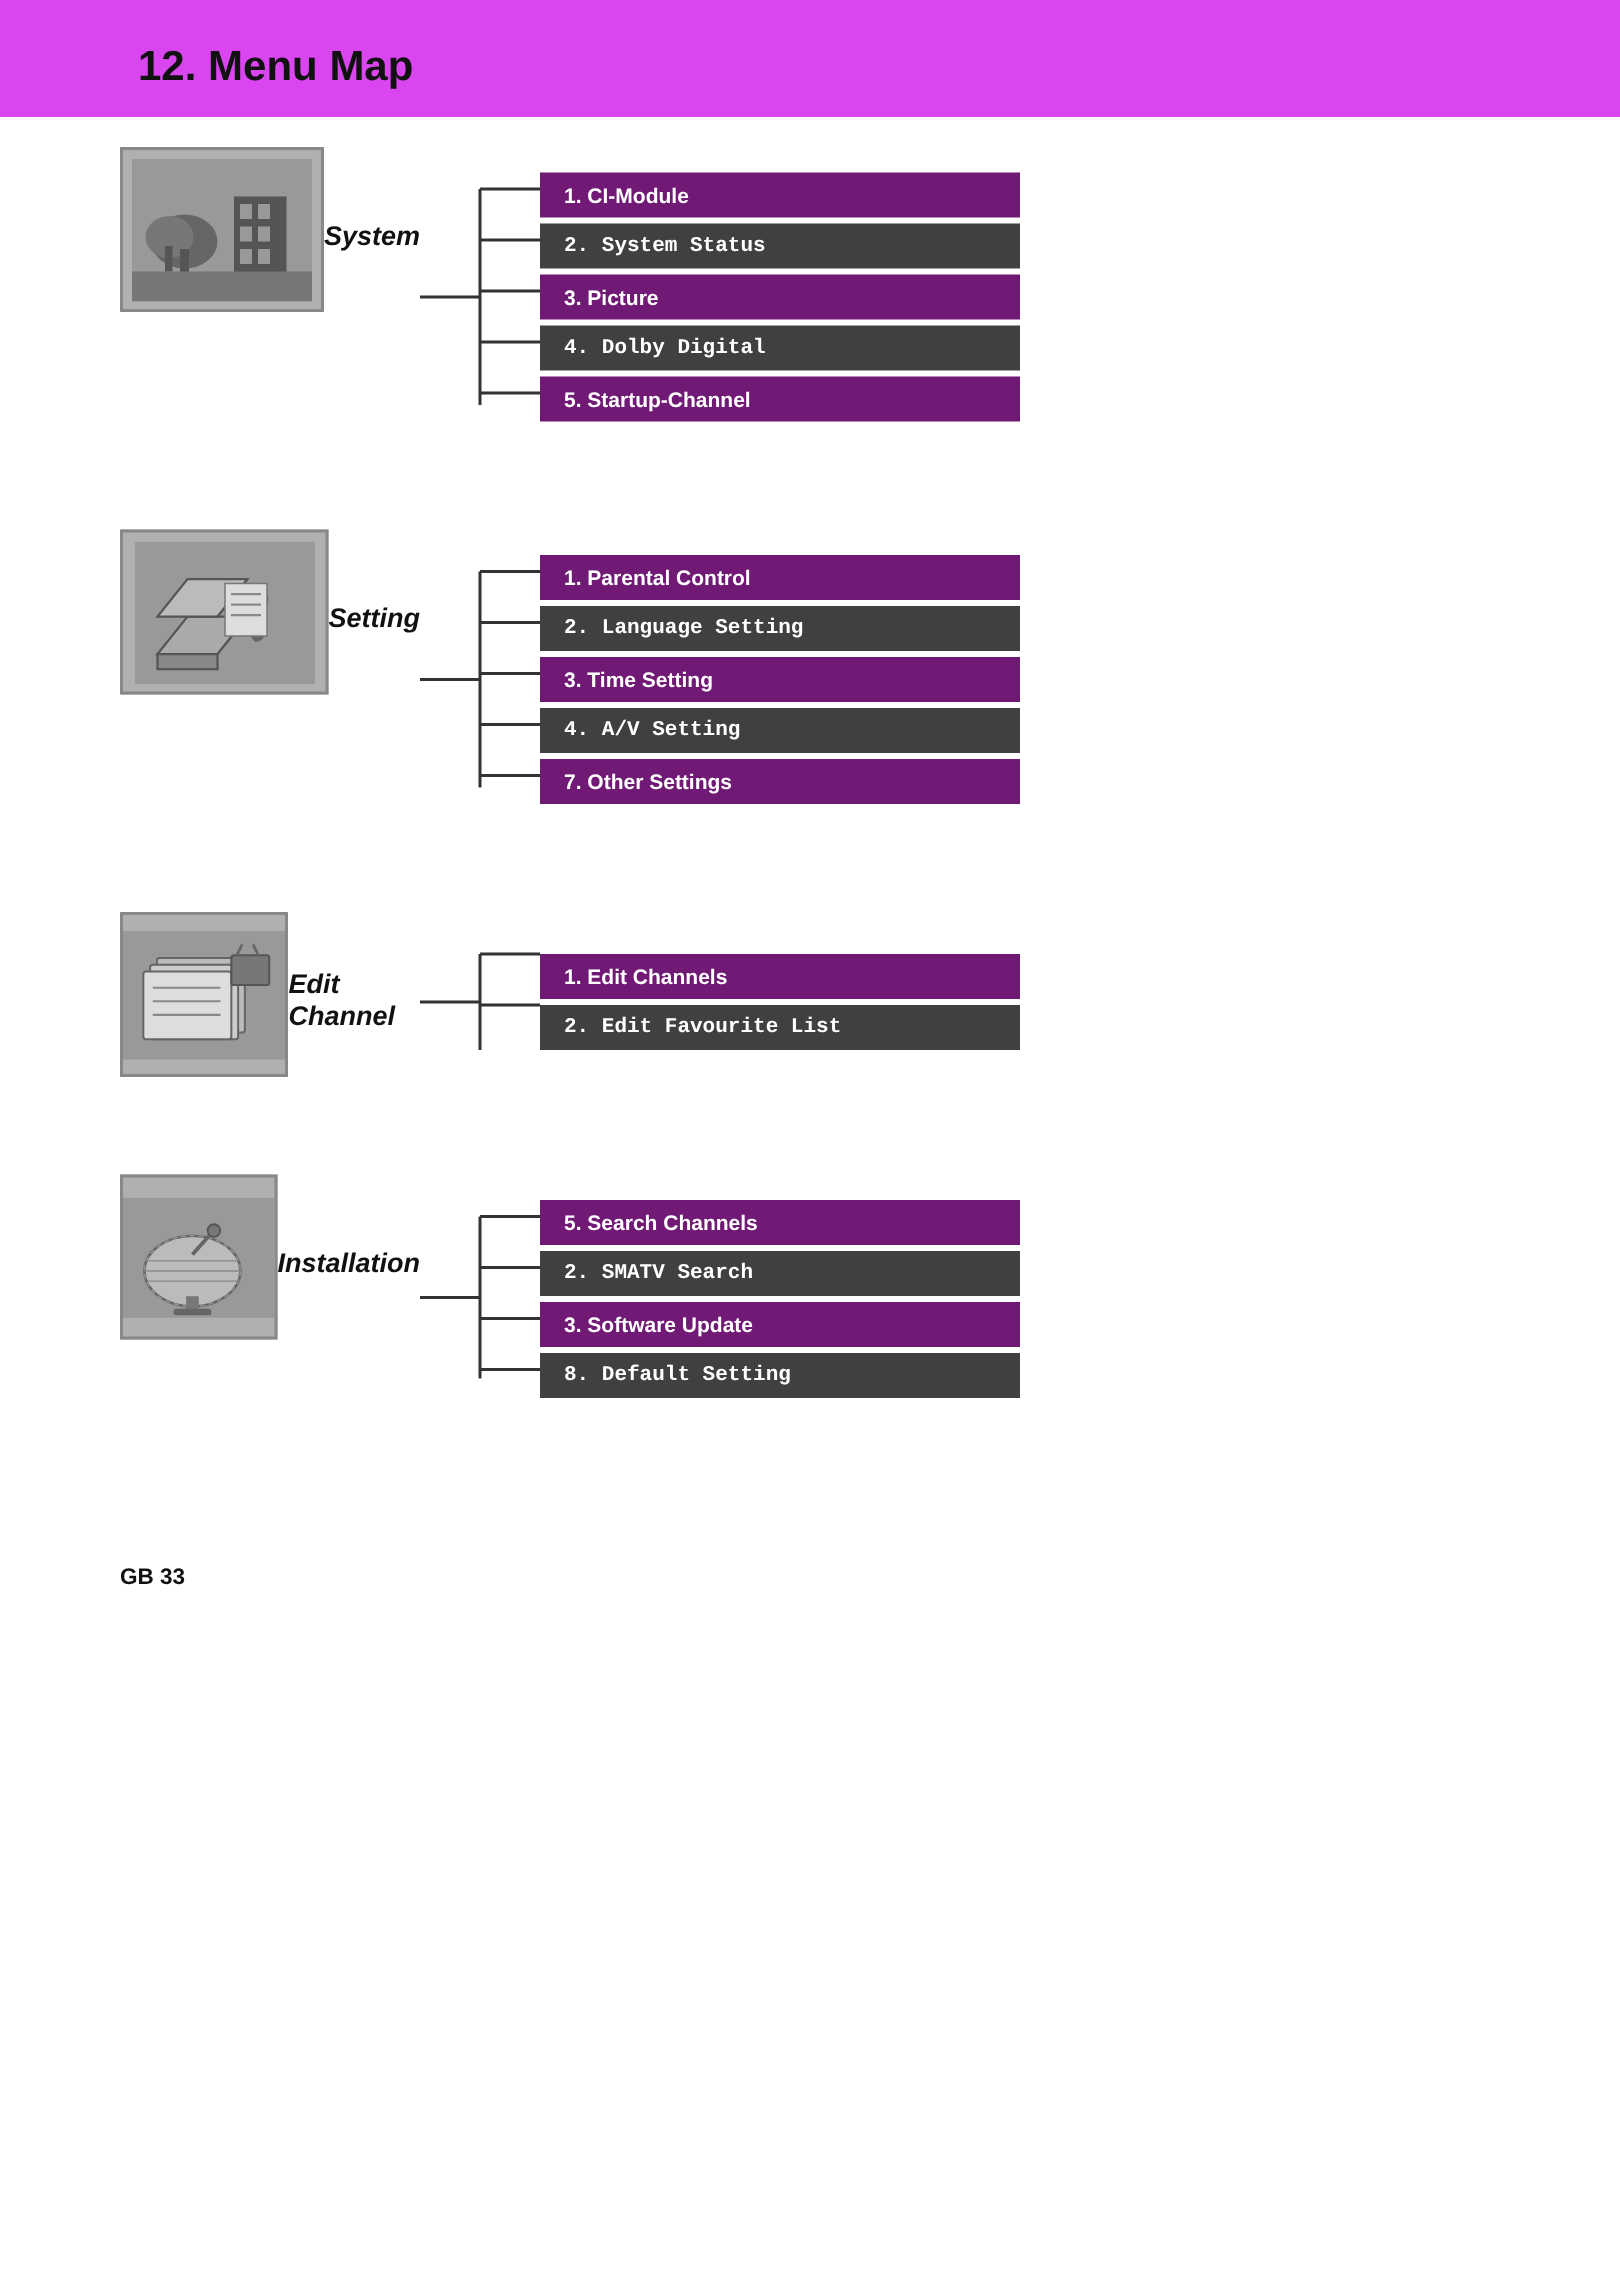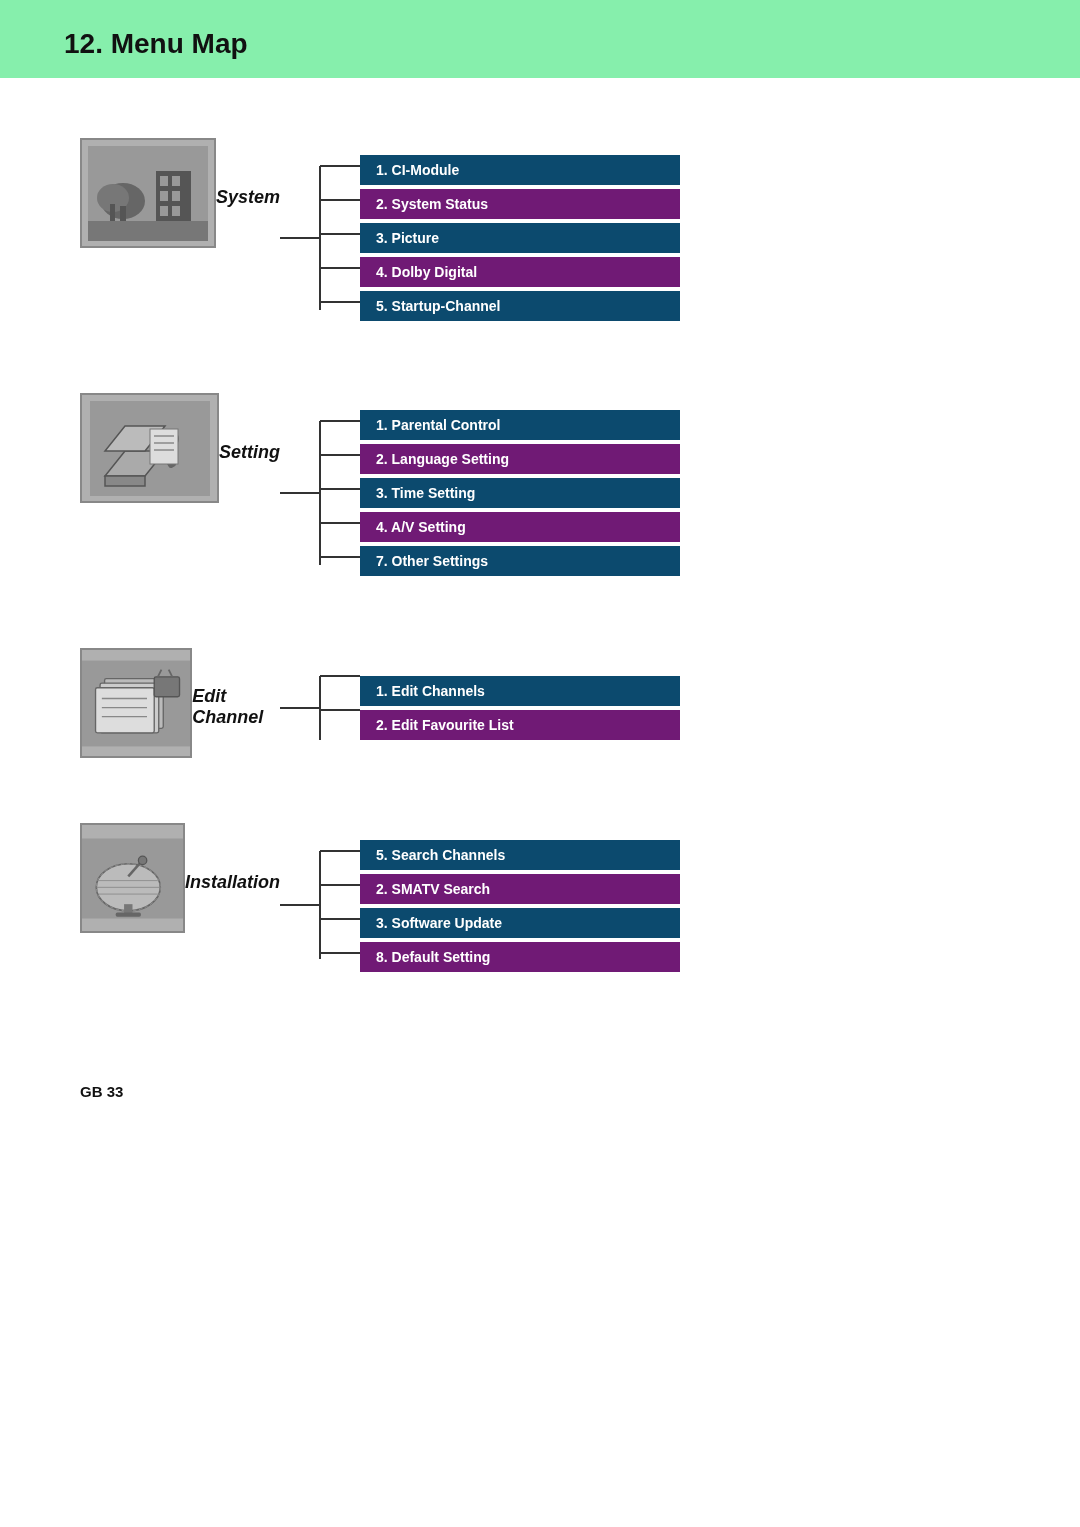--- a/index.html
+++ b/index.html
@@ -5,23 +5,23 @@
     * { margin: 0; padding: 0; box-sizing: border-box; }
     body {
       width: 1080px;
       min-height: 1527px;
       background: #ffffff;
       font-family: Arial, sans-serif;
       position: relative;
     }
 
     .header-bar {
-      background: #86efac;
-      padding: 28px 60px 18px 64px;
-      margin-bottom: 60px;
+      background: #d946ef;
+      padding: 28px 60px 18px 92px;
+      margin-bottom: 20px;
     }
 
     .header-bar h1 {
       font-size: 28px;
       font-weight: bold;
       color: #111;
     }
 
     .content {
       padding: 0 80px;
@@ -61,32 +61,33 @@
       font-style: italic;
     }
 
     .menu-items {
       display: flex;
       flex-direction: column;
       gap: 4px;
     }
 
     .menu-item {
-      background: #0c4a6e;
+      background: #701a75;
       color: #ffffff;
       padding: 7px 16px;
       font-size: 14px;
       font-weight: bold;
       width: 320px;
       display: flex;
       align-items: center;
     }
 
     .menu-item.alt {
-      background: #701a75;
+      background: #404040;
+      font-family: Liberation Mono, monospace;
     }
 
     
     .system-icon svg,
     .setting-icon svg,
     .editchannel-icon svg,
     .installation-icon svg {
       width: 120px;
       height: 95px;
     }

